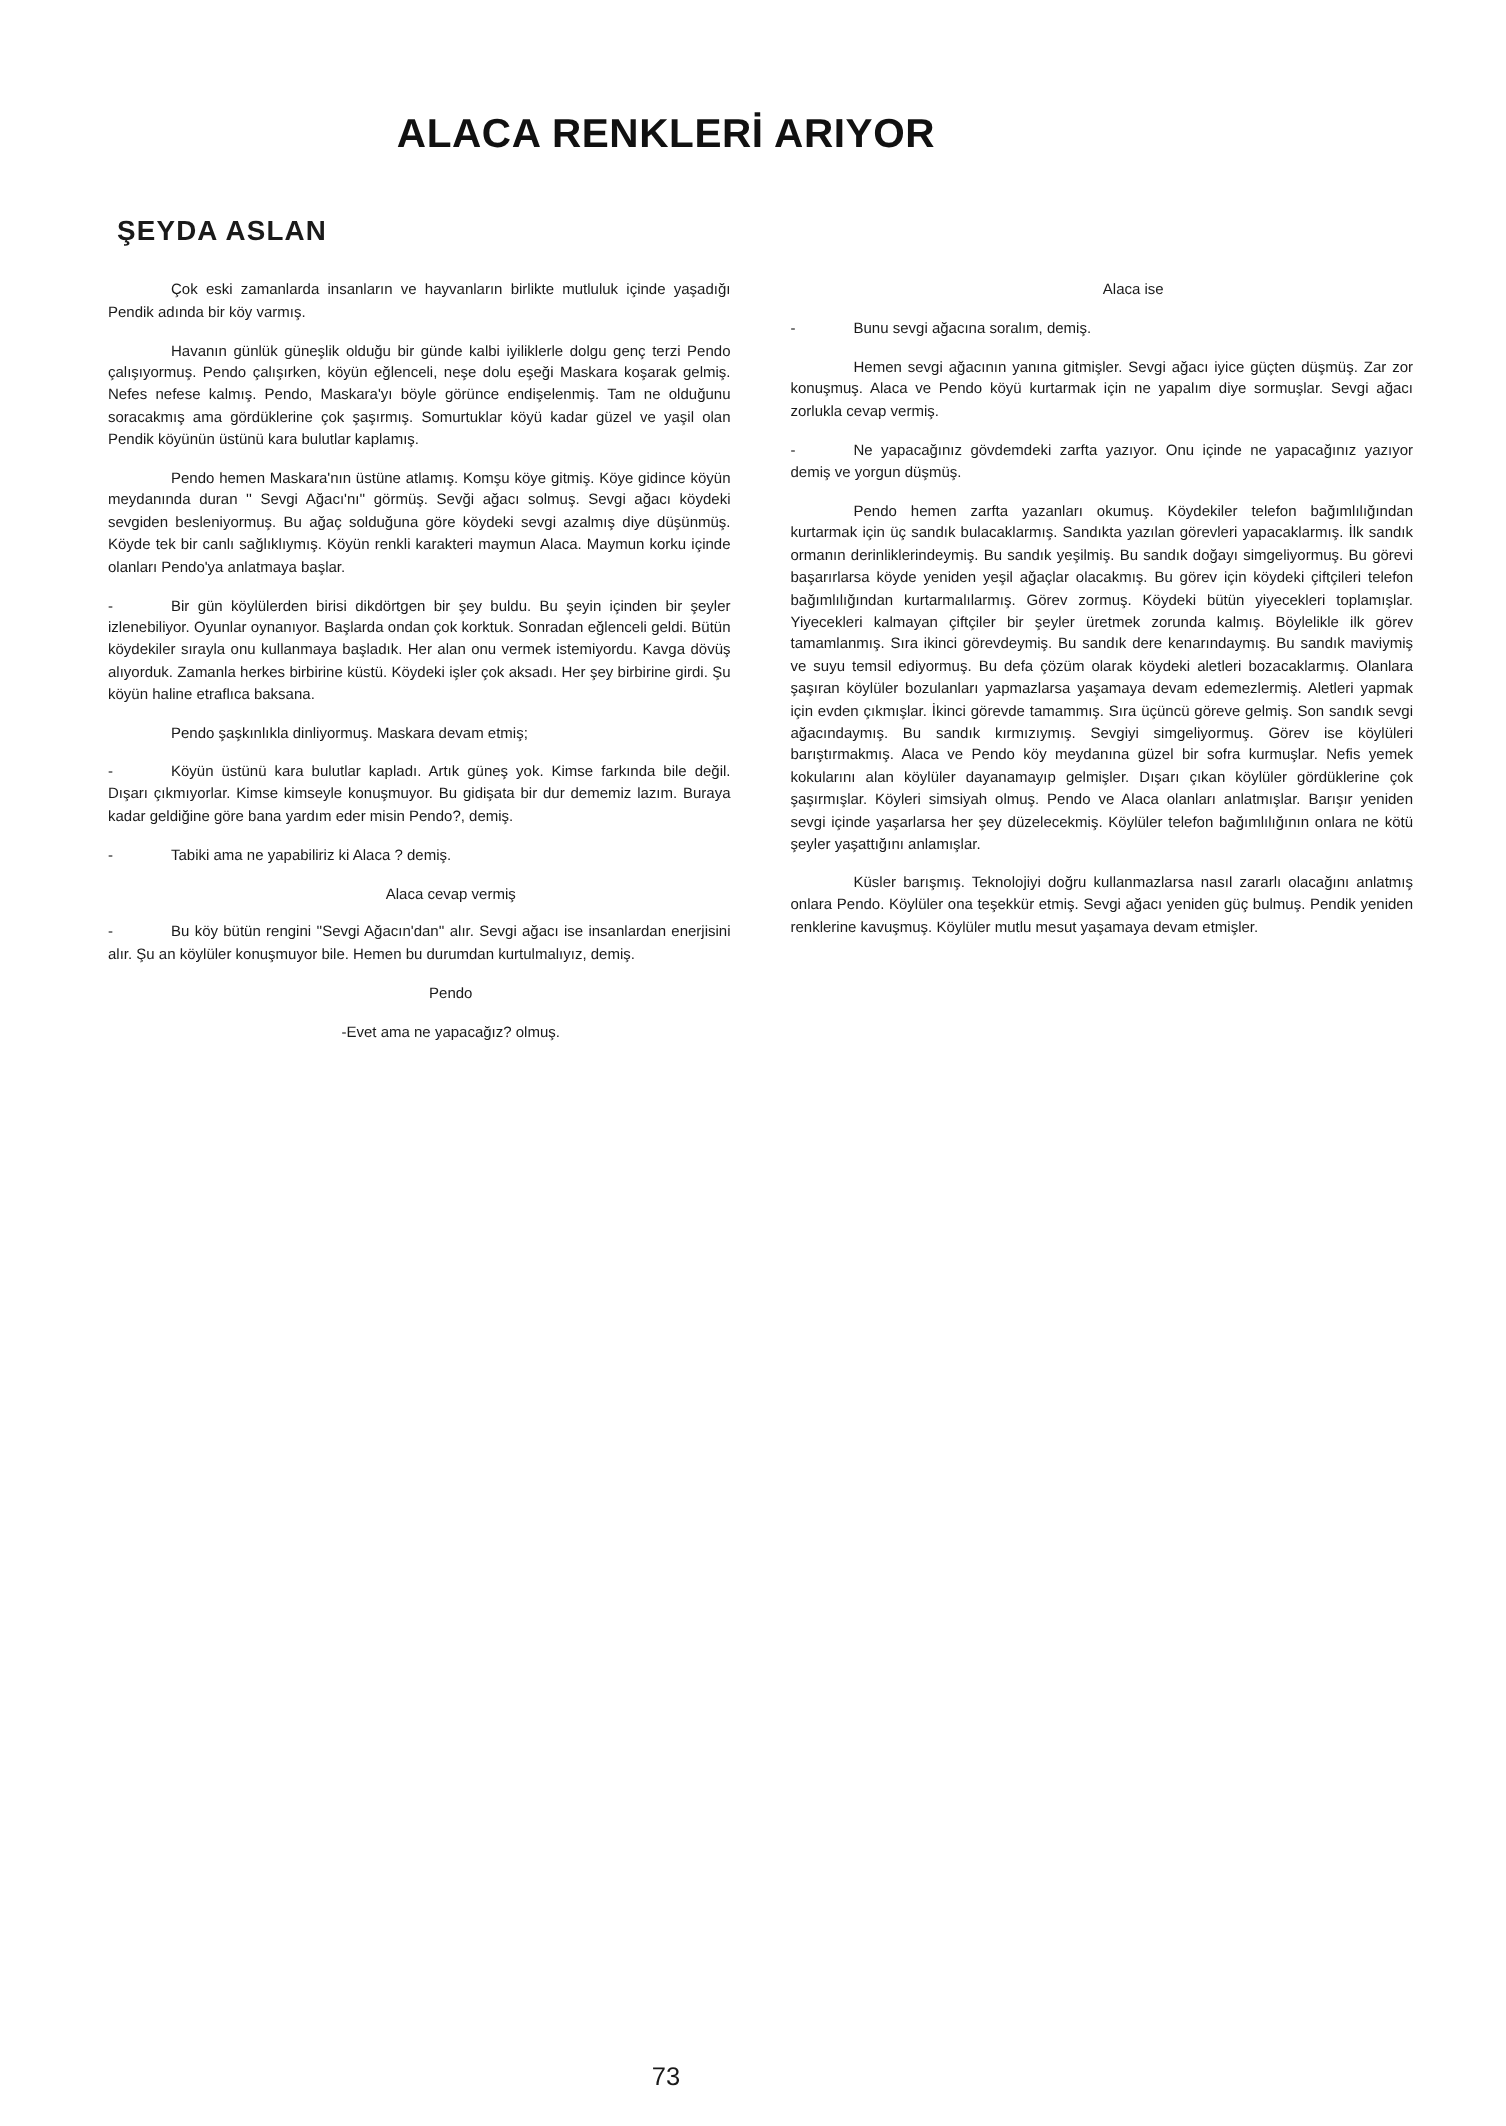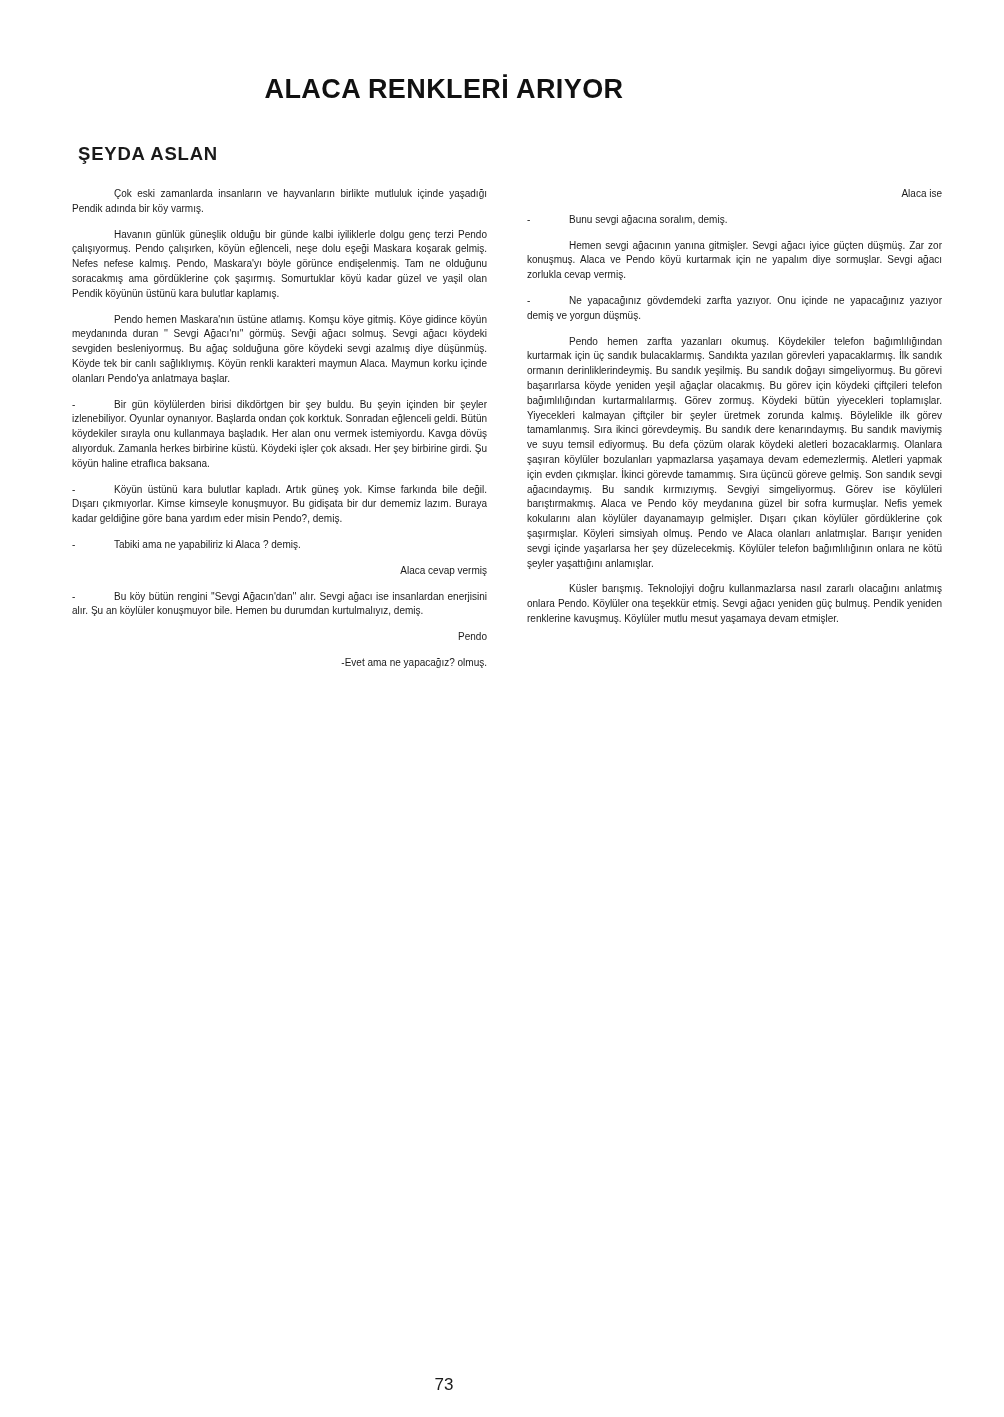--- a/index.html
+++ b/index.html
@@ -59,21 +59,21 @@
     text-indent: 0;
     padding-left: 0;
   }
   p.para.dash .dash-mark {
     display: inline-block;
     width: 42px;
     text-indent: 0;
   }
   p.para.plain {
     text-indent: 42px;
-    text-align: right;
+    text-align: center;
   }
   .page-number {
     position: absolute;
     bottom: 22px;
     left: 0;
     width: 100%;
     text-align: center;
     font-size: 17px;
     color: #1a1a1a;
   }
@@ -87,20 +87,21 @@
 
   <div class="author">ŞEYDA ASLAN</div>
 
   <div class="columns">
 
     <div class="col">
       <p class="para">Çok eski zamanlarda insanların ve hayvanların birlikte mutluluk içinde yaşadığı Pendik adında bir köy varmış.</p>
       <p class="para">Havanın günlük güneşlik olduğu bir günde kalbi iyiliklerle dolgu genç terzi Pendo çalışıyormuş. Pendo çalışırken, köyün eğlenceli, neşe dolu eşeği Maskara koşarak gelmiş. Nefes nefese kalmış. Pendo, Maskara'yı böyle görünce endişelenmiş. Tam ne olduğunu soracakmış ama gördüklerine çok şaşırmış. Somurtuklar köyü kadar güzel ve yaşil olan Pendik köyünün üstünü kara bulutlar kaplamış.</p>
       <p class="para">Pendo hemen Maskara'nın üstüne atlamış. Komşu köye gitmiş. Köye gidince köyün meydanında duran '' Sevgi Ağacı'nı'' görmüş. Sevği ağacı solmuş. Sevgi ağacı köydeki sevgiden besleniyormuş. Bu ağaç solduğuna göre köydeki sevgi azalmış diye düşünmüş. Köyde tek bir canlı sağlıklıymış. Köyün renkli karakteri maymun Alaca. Maymun korku içinde olanları Pendo'ya anlatmaya başlar.</p>
       <p class="para dash"><span class="dash-mark">-</span><span>Bir gün köylülerden birisi dikdörtgen bir şey buldu. Bu şeyin içinden bir şeyler izlenebiliyor. Oyunlar oynanıyor. Başlarda ondan çok korktuk. Sonradan eğlenceli geldi. Bütün köydekiler sırayla onu kullanmaya başladık. Her alan onu vermek istemiyordu. Kavga dövüş alıyorduk. Zamanla herkes birbirine küstü. Köydeki işler çok aksadı. Her şey birbirine girdi. Şu köyün haline etraflıca baksana.</span></p>
+      <p class="para">Pendo şaşkınlıkla dinliyormuş. Maskara devam etmiş;</p>
       <p class="para dash"><span class="dash-mark">-</span><span>Köyün üstünü kara bulutlar kapladı. Artık güneş yok. Kimse farkında bile değil. Dışarı çıkmıyorlar. Kimse kimseyle konuşmuyor. Bu gidişata bir dur dememiz lazım. Buraya kadar geldiğine göre bana yardım eder misin Pendo?, demiş.</span></p>
       <p class="para dash"><span class="dash-mark">-</span><span>Tabiki ama ne yapabiliriz ki Alaca ? demiş.</span></p>
       <p class="para plain">Alaca cevap vermiş</p>
       <p class="para dash"><span class="dash-mark">-</span><span>Bu köy bütün rengini ''Sevgi Ağacın'dan'' alır. Sevgi ağacı ise insanlardan enerjisini alır. Şu an köylüler konuşmuyor bile. Hemen bu durumdan kurtulmalıyız, demiş.</span></p>
       <p class="para plain">Pendo</p>
       <p class="para plain">-Evet ama ne yapacağız? olmuş.</p>
     </div>
 
     <div class="col">
       <p class="para plain">Alaca ise</p>

